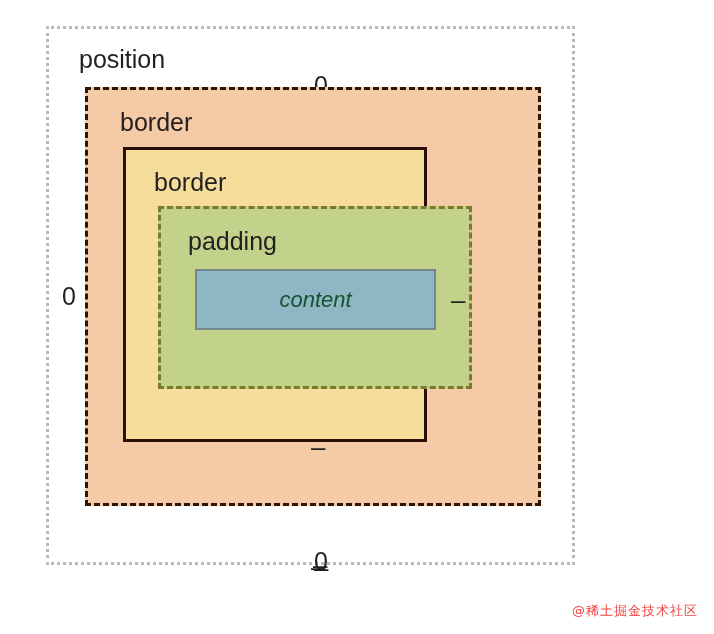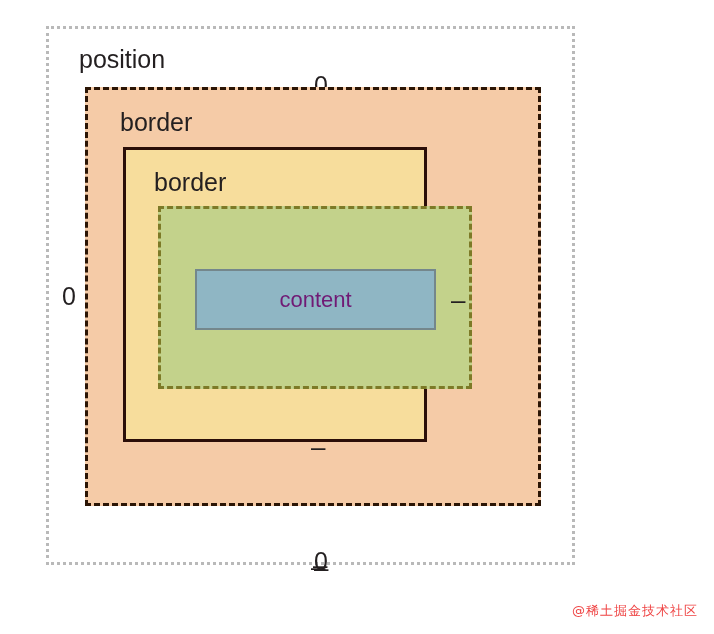--- a/index.html
+++ b/index.html
@@ -88,21 +88,22 @@
   #label-content {
     position: absolute;
     left: 0;
     top: 0;
     width: 100%;
     height: 100%;
     display: flex;
     align-items: center;
     justify-content: center;
     font-size: 22px;
-    color: #701a75;
+    color: #14532d;
+    font-style: italic;
   }
 
   
   .tick {
     position: absolute;
     font-size: 25px;
     color: #231f20;
     line-height: 1;
     white-space: nowrap;
   }
@@ -177,20 +178,21 @@
       <span class="tick dash" id="tick-top-border">–</span>
 
       <span class="tick dash" id="tick-bot-border">–</span>
 
       <span class="tick dash" id="tick-left-border">–</span>
 
       <span class="tick dash" id="tick-right-border">–</span>
 
       <div class="layer" id="padding-box">
 
+        <span class="band-label" id="label-padding">padding</span>
 
         <span class="tick dash" id="tick-top-padding">–</span>
 
         <span class="tick dash" id="tick-bot-padding">–</span>
 
         <span class="tick dash" id="tick-left-padding">–</span>
 
         <span class="tick dash" id="tick-right-padding">–</span>
 
         <div class="layer" id="content-box">

